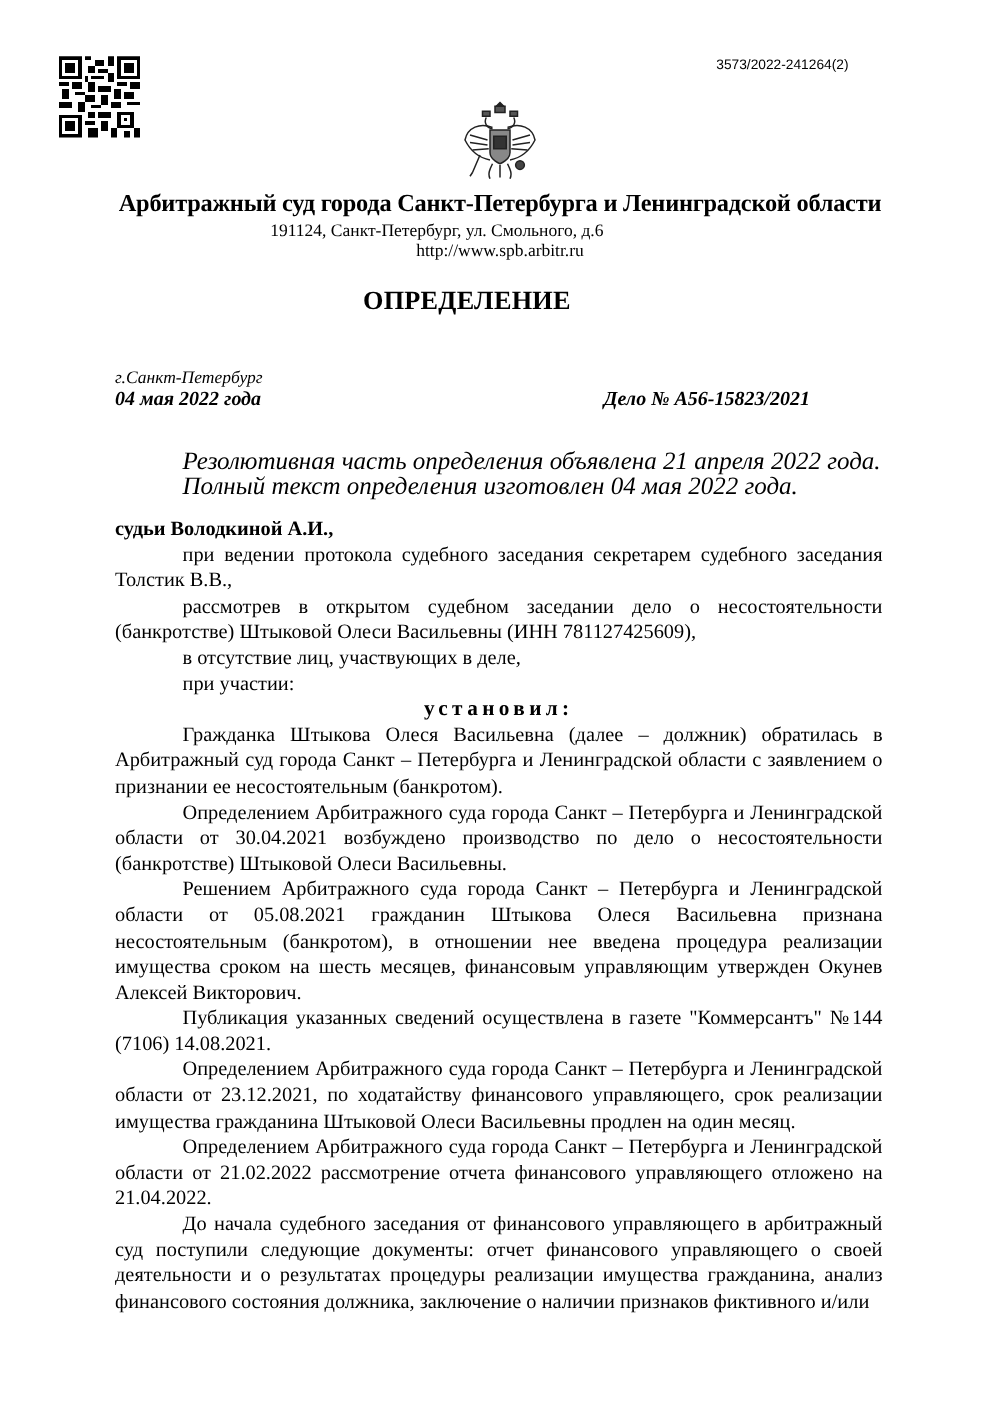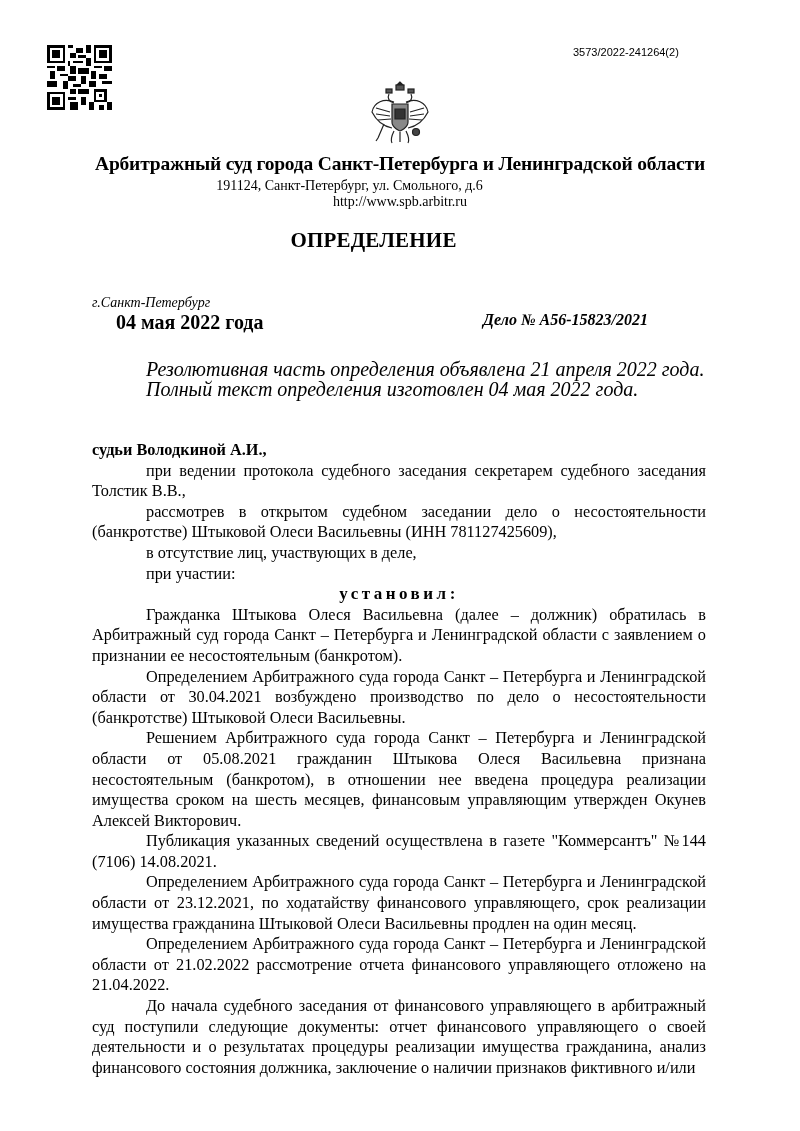--- a/index.html
+++ b/index.html
@@ -6,26 +6,26 @@
   body { width:800px; height:1131px; position:relative; overflow:hidden;
          font-family:"Liberation Serif", "DejaVu Serif", serif; color:#000; }
   .docid { position:absolute; left:573px; top:46px; font-family:"Liberation Sans", sans-serif; font-size:11px; }
   .qr { position:absolute; left:47px; top:45px; width:65px; height:65px; }
   .emblem { position:absolute; left:368px; top:76px; width:64px; height:72px; }
   .court-name { position:absolute; left:0; width:800px; top:153px; text-align:center; font-weight:bold; font-size:19.5px; letter-spacing:-0.2px; }
   .addr { position:absolute; left:0; width:699px; top:178px; text-align:center; font-size:14px; }
   .url { position:absolute; left:0; width:800px; top:194px; text-align:center; font-size:14px; }
   .title { position:absolute; left:0; width:747px; top:228px; text-align:center; font-weight:bold; font-size:21px; letter-spacing:0.2px; }
   .city { position:absolute; left:92px; top:295px; font-style:italic; font-size:14px; }
-  .date { position:absolute; left:92px; top:311px; font-weight:bold; font-size:20px;margin-left:24px; }
+  .date { position:absolute; left:92px; top:311px; font-style:italic; font-weight:bold; font-size:16px; }
   .case { position:absolute; right:152px; top:311px; font-style:italic; font-weight:bold; font-size:16px; }
   .note { position:absolute; left:146px; font-style:italic; font-size:20px; }
   .body { position:absolute; left:92px; top:413px; width:614px; font-size:16.3px; line-height:20.6px; }
   .body p { margin:0; text-align:justify; text-indent:54px; }
-  .body p.noind { text-indent:0;margin-top:27px; }
+  .body p.noind { text-indent:0; }
   .body p.bold { font-weight:bold; }
   .body p.center { text-align:center; text-indent:0; font-weight:bold; letter-spacing:3.5px; font-size:17px; }
 </style>
 </head>
 <body>
 
 <div class="docid">3573/2022-241264(2)</div>
 
 <svg class="qr" viewBox="0 0 25 25" shape-rendering="crispEdges">
   <g fill="#000">

